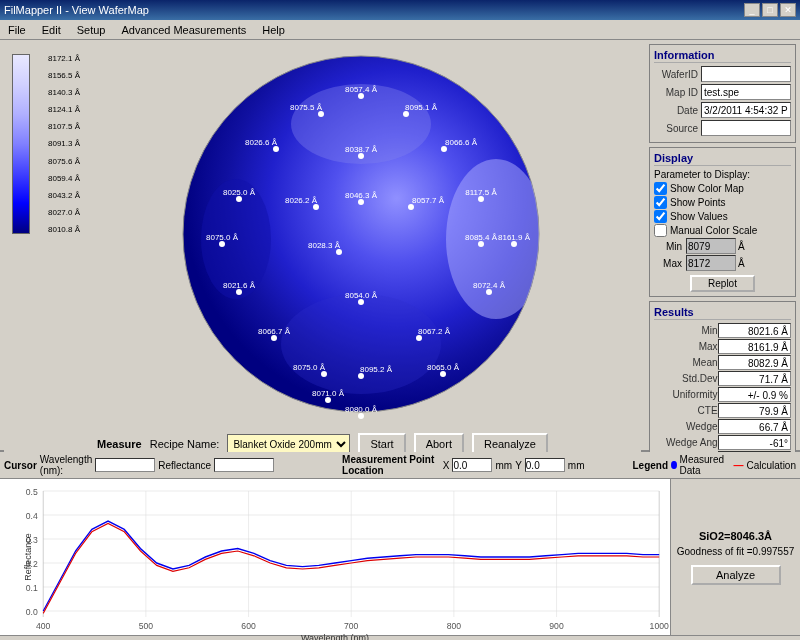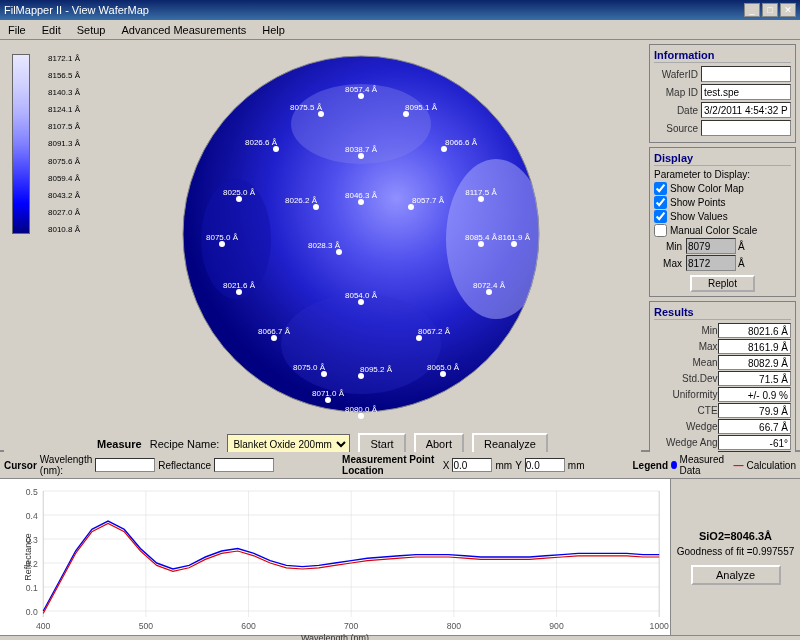--- a/index.html
+++ b/index.html
@@ -508,21 +508,21 @@
       <div class="result-row">
         <span class="result-label">Max</span>
         <span class="result-value">8161.9 Å</span>
       </div>
       <div class="result-row">
         <span class="result-label">Mean</span>
         <span class="result-value">8082.9 Å</span>
       </div>
       <div class="result-row">
         <span class="result-label">Std.Dev</span>
-        <span class="result-value">71.5 Å</span>
+        <span class="result-value">71.7 Å</span>
       </div>
       <div class="result-row">
         <span class="result-label">Uniformity</span>
         <span class="result-value">+/- 0.9 %</span>
       </div>
       <div class="result-row">
         <span class="result-label">CTE</span>
         <span class="result-value">79.9 Å</span>
       </div>
       <div class="result-row">

